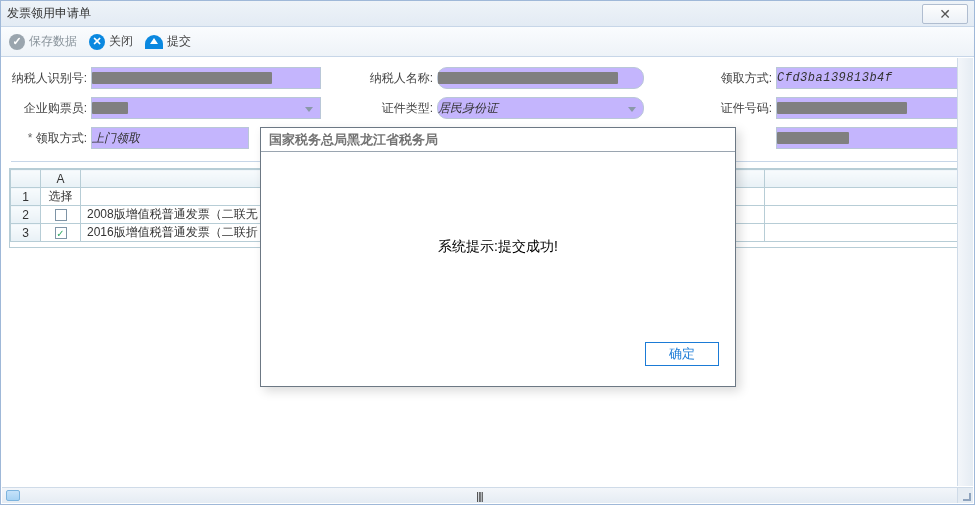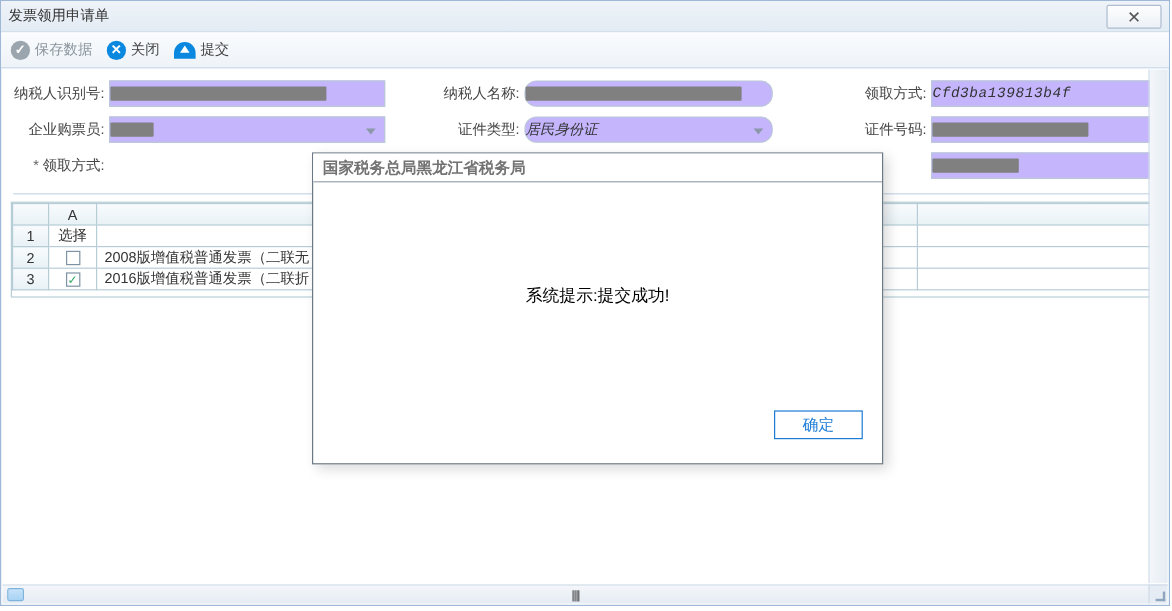--- a/index.html
+++ b/index.html
@@ -299,20 +299,23 @@
         <span class="lbl" style="width:60px;">证件号码:</span>
         <div class="field w188">
             <span class="blk md"></span>
           </div>
       </div>
     </div>
 
     <div class="form-row">
       <div class="group">
         <span class="lbl req">领取方式:</span>
+        <div class="field" style="width:158px;">
+          <span>上门领取</span>
+        </div>
       </div>
       <div class="group" style="margin-left:auto;">
         <div class="field w188" style="border-color:#b9c7d7;">
           <span class="blk" style="width:72px;"></span>
         </div>
       </div>
     </div>
 
     <div class="divider"></div>
   </div>

